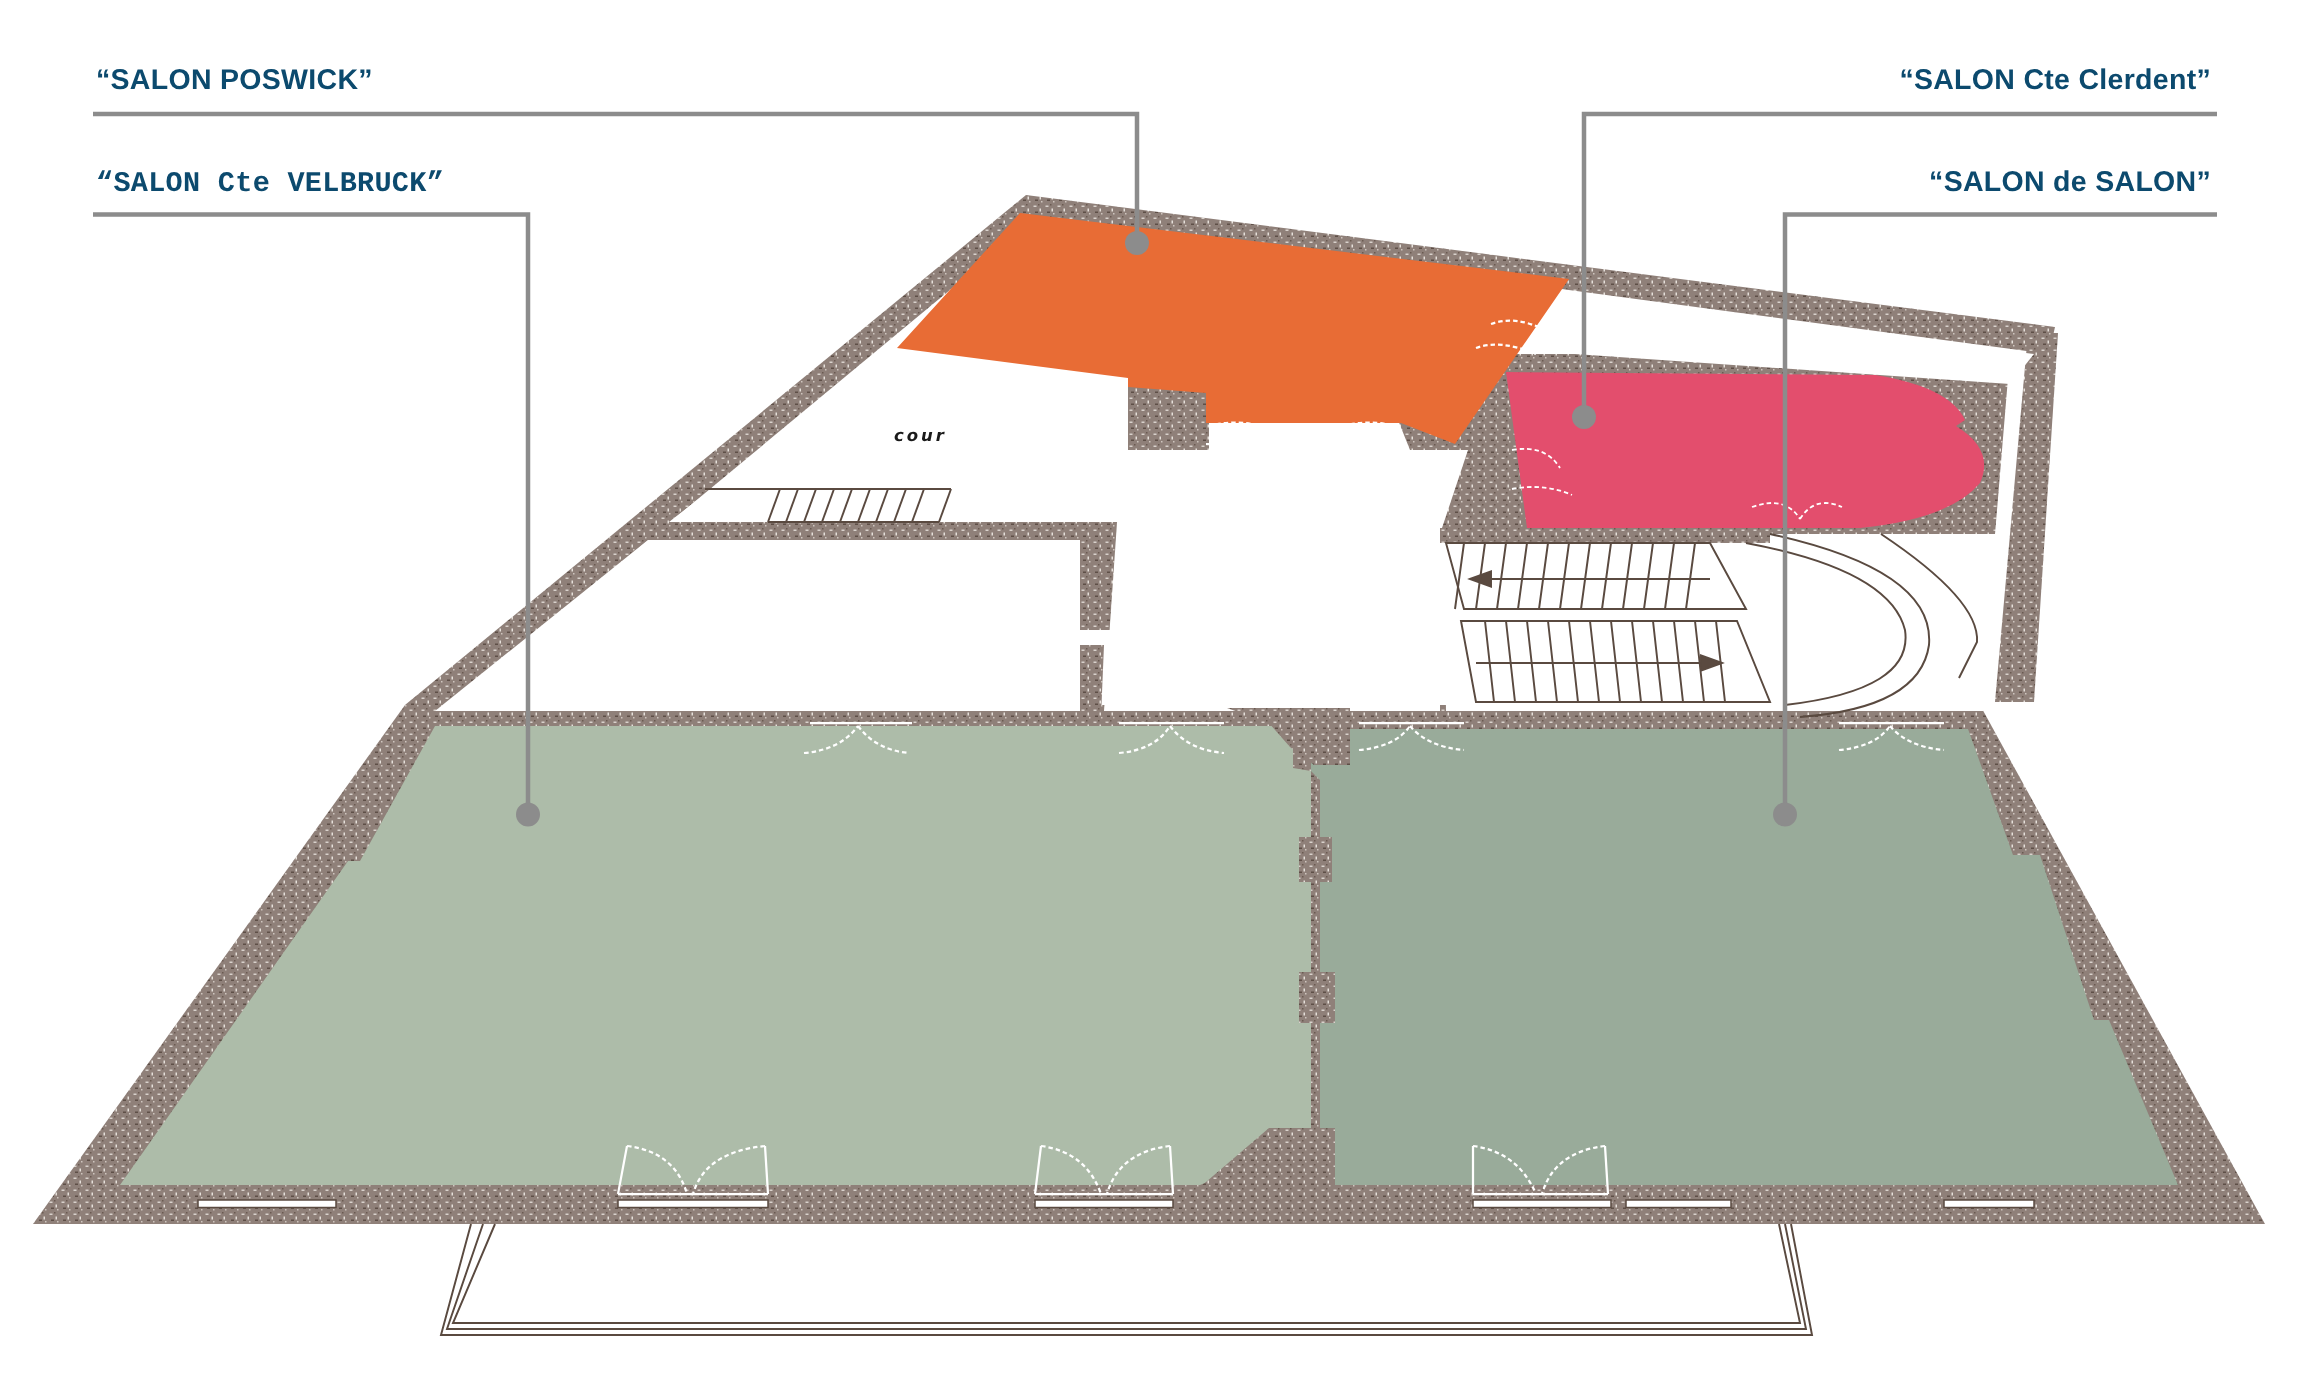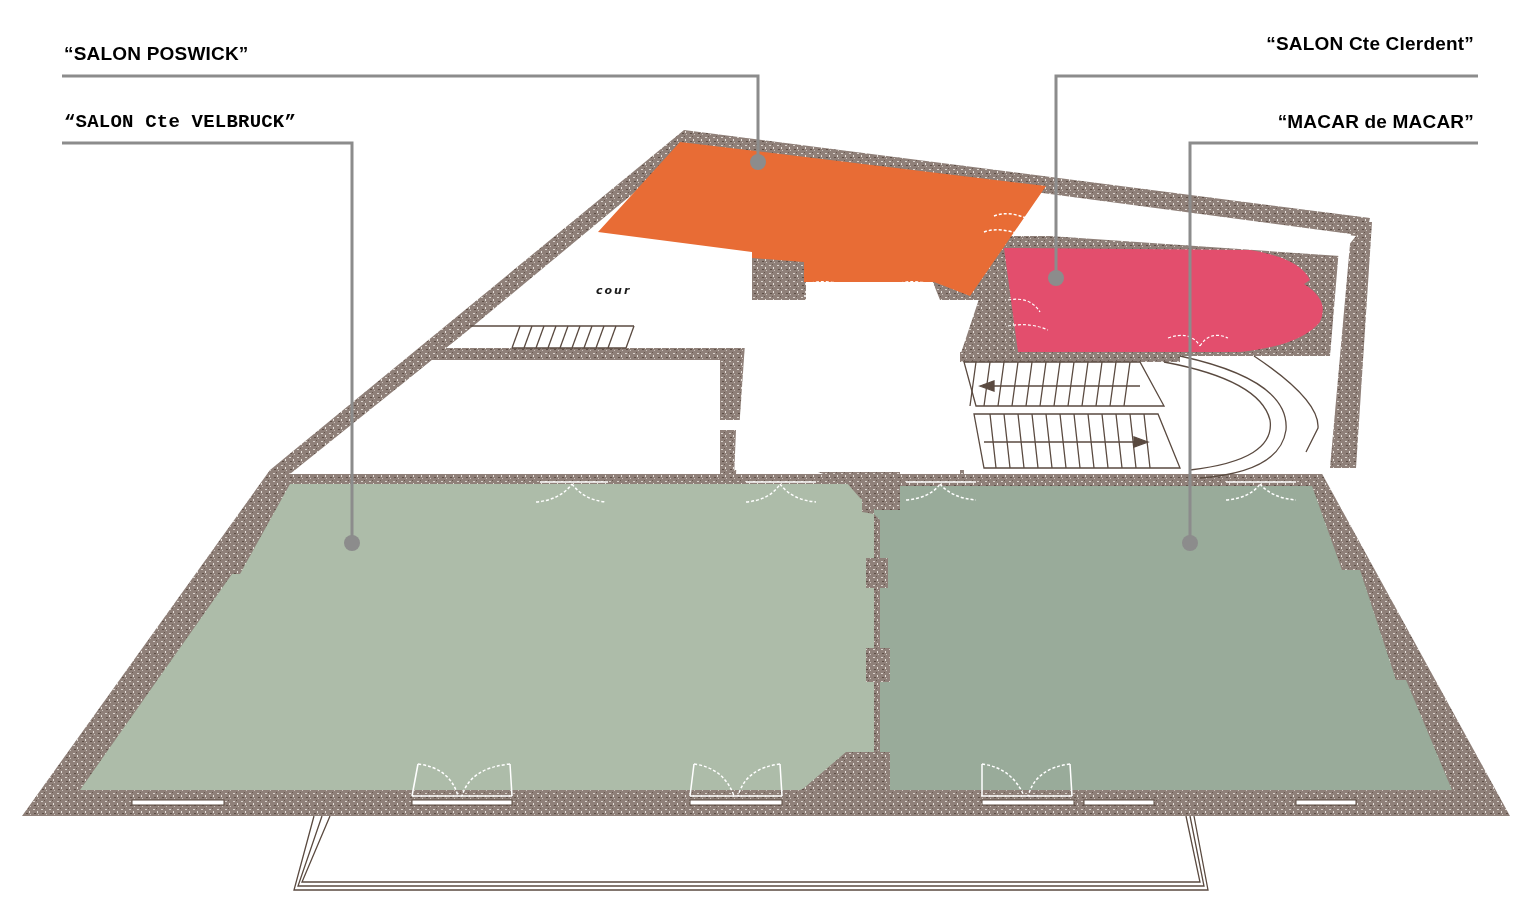--- a/index.html
+++ b/index.html
@@ -1,18 +1,18 @@
 <!DOCTYPE html>
 <html><head>
 <meta charset="utf-8">
 <style>
   html, body { margin:0; padding:0; background:#ffffff; }
   body { width:1536px; height:921px; position:relative; overflow:hidden; font-family:"Liberation Sans", sans-serif; }
   #plan { position:absolute; left:0; top:0; width:1536px; height:921px; }
-  .label { position:absolute; font-family:"Liberation Sans", sans-serif; font-weight:bold; font-size:19px; color:#000000; white-space:nowrap; letter-spacing:0.2px; }
+  .label { position:absolute; font-family:"Liberation Sans", sans-serif; font-weight:bold; font-size:19px; color:#0c4a6e; white-space:nowrap; letter-spacing:0.2px; }
   .label.right { text-align:right; }
   .cour-label { font-family:"DejaVu Sans", sans-serif; font-style:italic; font-weight:bold; font-size:11px; fill:#1a1a1a; letter-spacing:2px; }
 </style>
 </head>
 <body>
 
 <svg id="plan" viewBox="0 0 1536 921" xmlns="http://www.w3.org/2000/svg">
   <defs>
     <pattern id="granite" width="8" height="8" patternUnits="userSpaceOnUse">
       <rect width="8" height="8" fill="#8f8079"></rect>
@@ -162,14 +162,14 @@
   <g fill="#8c8c8c">
     <circle cx="758" cy="162" r="8"></circle>
     <circle cx="352" cy="543" r="8"></circle>
     <circle cx="1056" cy="278" r="8"></circle>
     <circle cx="1190" cy="543" r="8"></circle>
   </g>
 </svg>
 
 <div class="label" style="left:64px; top:43px;">“SALON POSWICK”</div>
 <div class="label" style="left:64px; top:111px;font-family:Liberation Mono, monospace;">“SALON Cte VELBRUCK”</div>
-<div class="label right" style="right:62px; top:33px;">“SALON Cte Clerdent”</div>
-<div class="label right" style="right:62px; top:111px;">“MACAR de MACAR”</div>
+<div class="label right" style="right:62px; top:43px;">“SALON Cte Clerdent”</div>
+<div class="label right" style="right:62px; top:111px;">“SALON de SALON”</div>
 
 </body></html>

